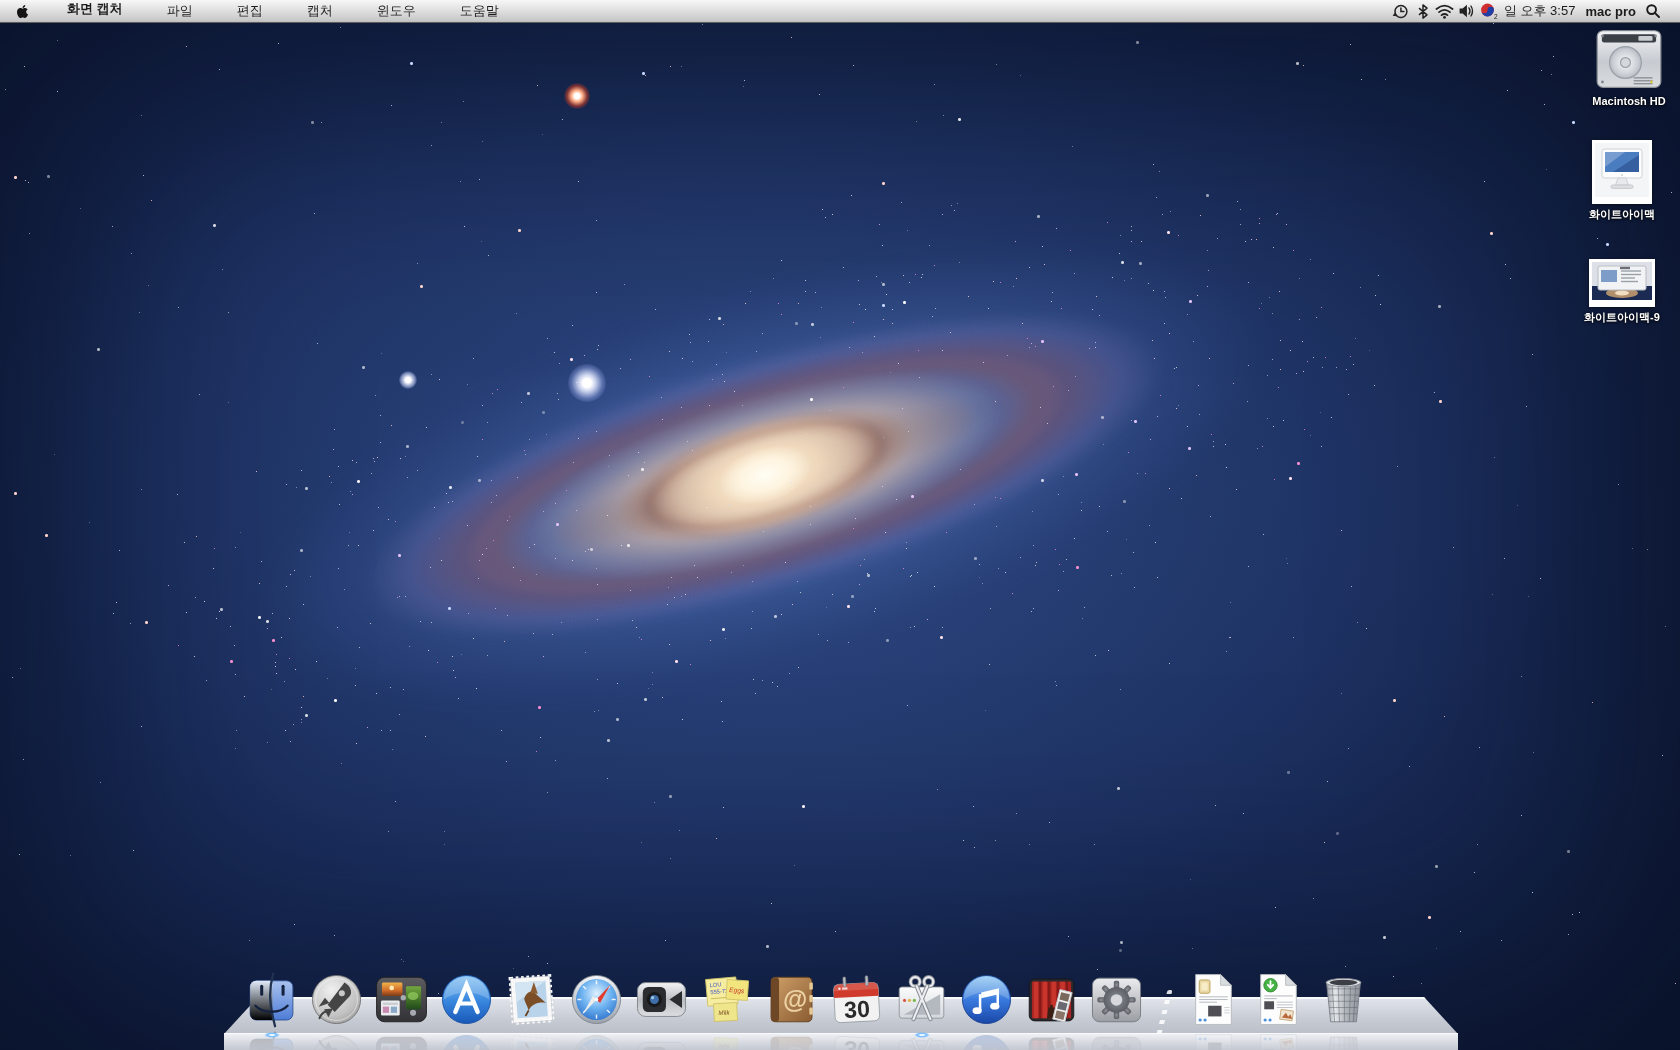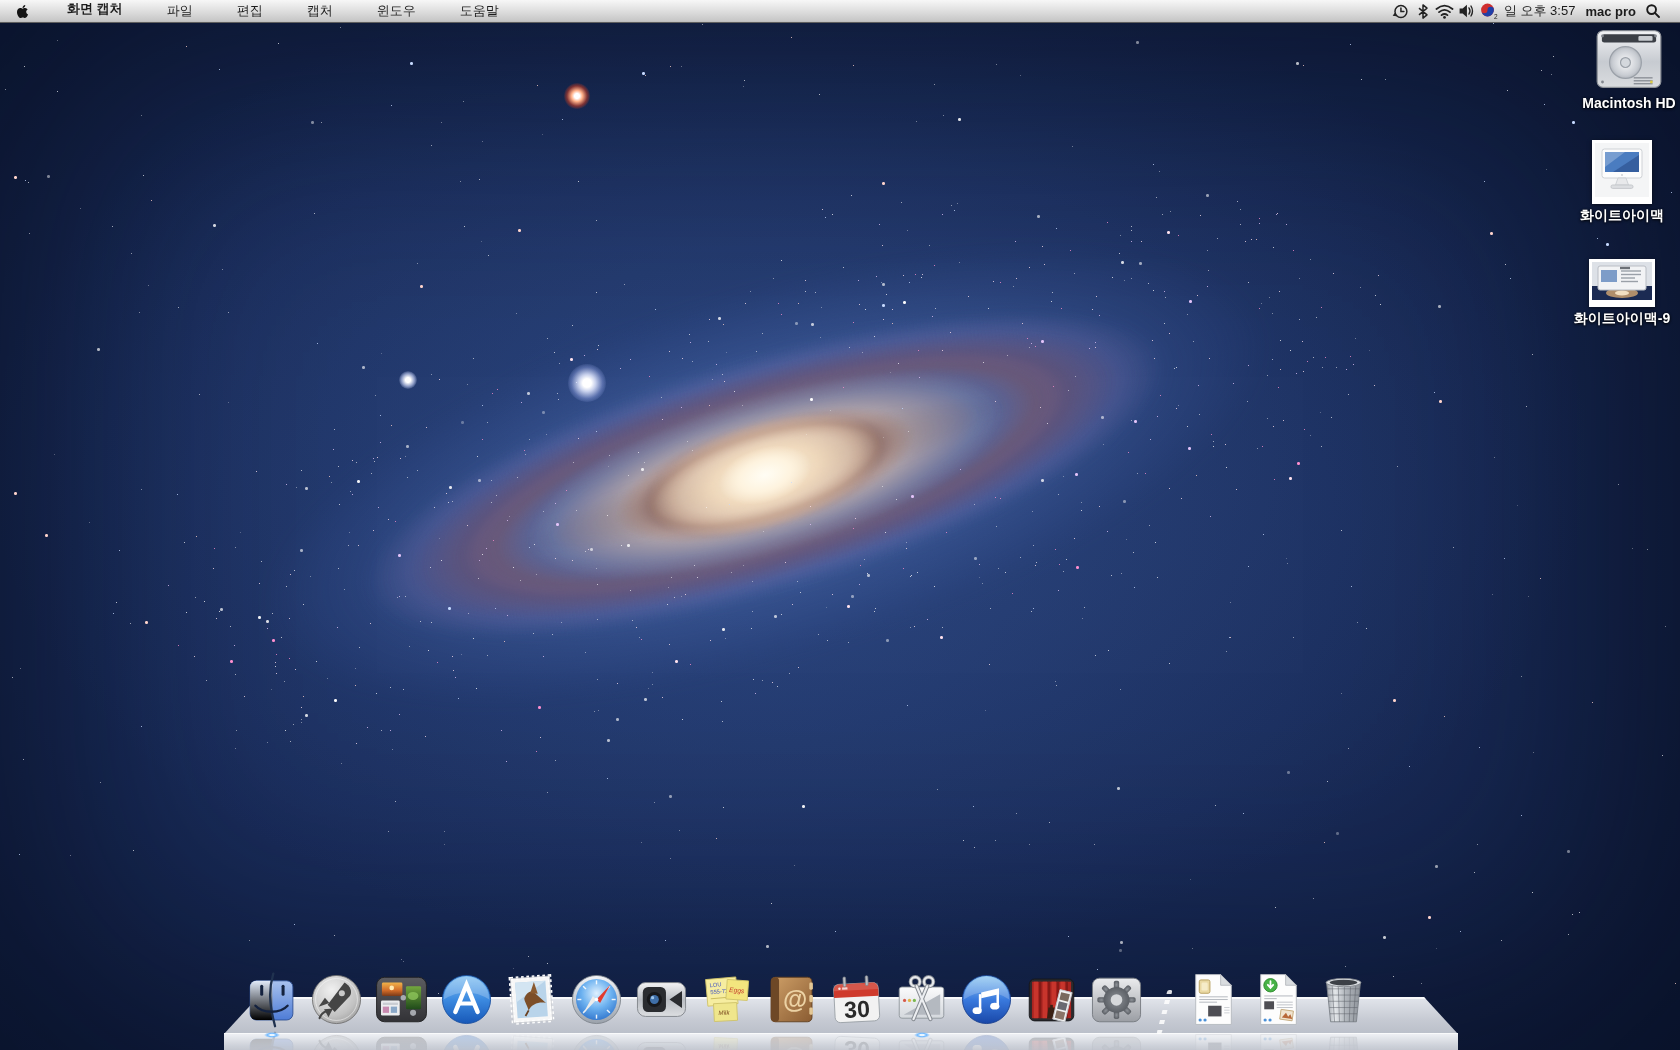--- a/index.html
+++ b/index.html
@@ -52,21 +52,21 @@
   .mb-left{display:flex;padding-left:14px;gap:20px;}
   .mb-left .mitem{padding:0 12px;line-height:22px;}
   .mb-appname{font-weight:bold;padding:0 12px;}
   .apple{padding:0 6px 0 2px;display:flex;align-items:center;}
   .mb-right{margin-left:auto;display:flex;align-items:center;gap:0;padding-right:16px;}
   .sicon{display:flex;align-items:center;justify-content:center;width:22px;height:22px;}
   .mb-clock{padding:0 4px;white-space:nowrap;}
   .mb-user{font-weight:bold;padding:0 6px;white-space:nowrap;}
   
   .dicon-wrap{position:absolute;width:120px;display:flex;flex-direction:column;align-items:center;z-index:10;}
-  .dlabel{margin-top:3px;font-size:14px;font-weight:600;color:#fff;text-align:center;
+  .dlabel{margin-top:3px;font-size:11px;font-weight:600;color:#fff;text-align:center;
     text-shadow:0 1px 3px rgba(0,0,0,.9), 0 0 2px rgba(0,0,0,.7);white-space:nowrap;}
   .thumb-frame{background:#fff;box-shadow:0 1px 4px rgba(0,0,0,.55);padding:3px;}
   
   .dock-surface{position:absolute;left:224px;top:997px;width:1234px;height:37px;z-index:20;
     clip-path:polygon(34px 0, 1200px 0, 1234px 37px, 0 37px);
     background:linear-gradient(#e3e6ec, #c6cad3 62%, #babfc9);}
   .dock-surface::before{content:"";position:absolute;left:30px;right:30px;top:0;height:2px;
     background:rgba(255,255,255,.75);}
   .dock-front{position:absolute;left:224px;top:1033px;width:1234px;height:17px;z-index:22;
     background:linear-gradient(#eef0f4, #cdd1d9 70%, #c2c6cf);

